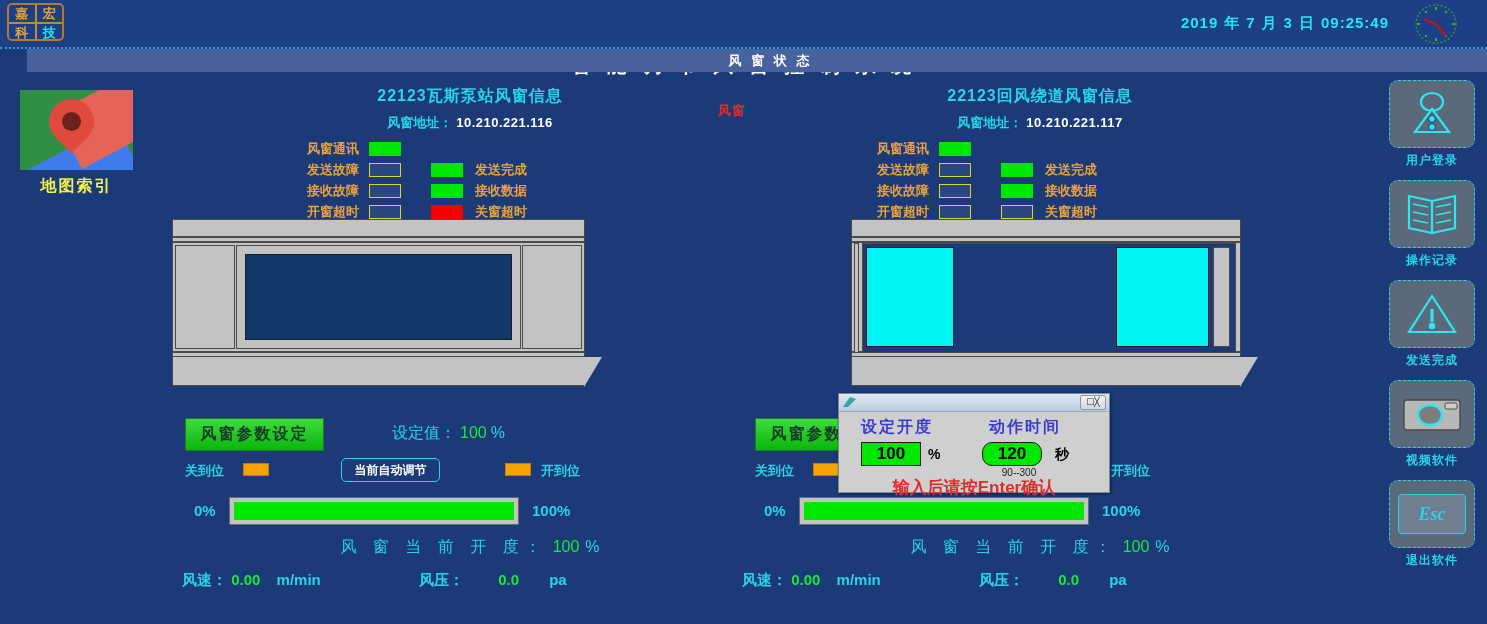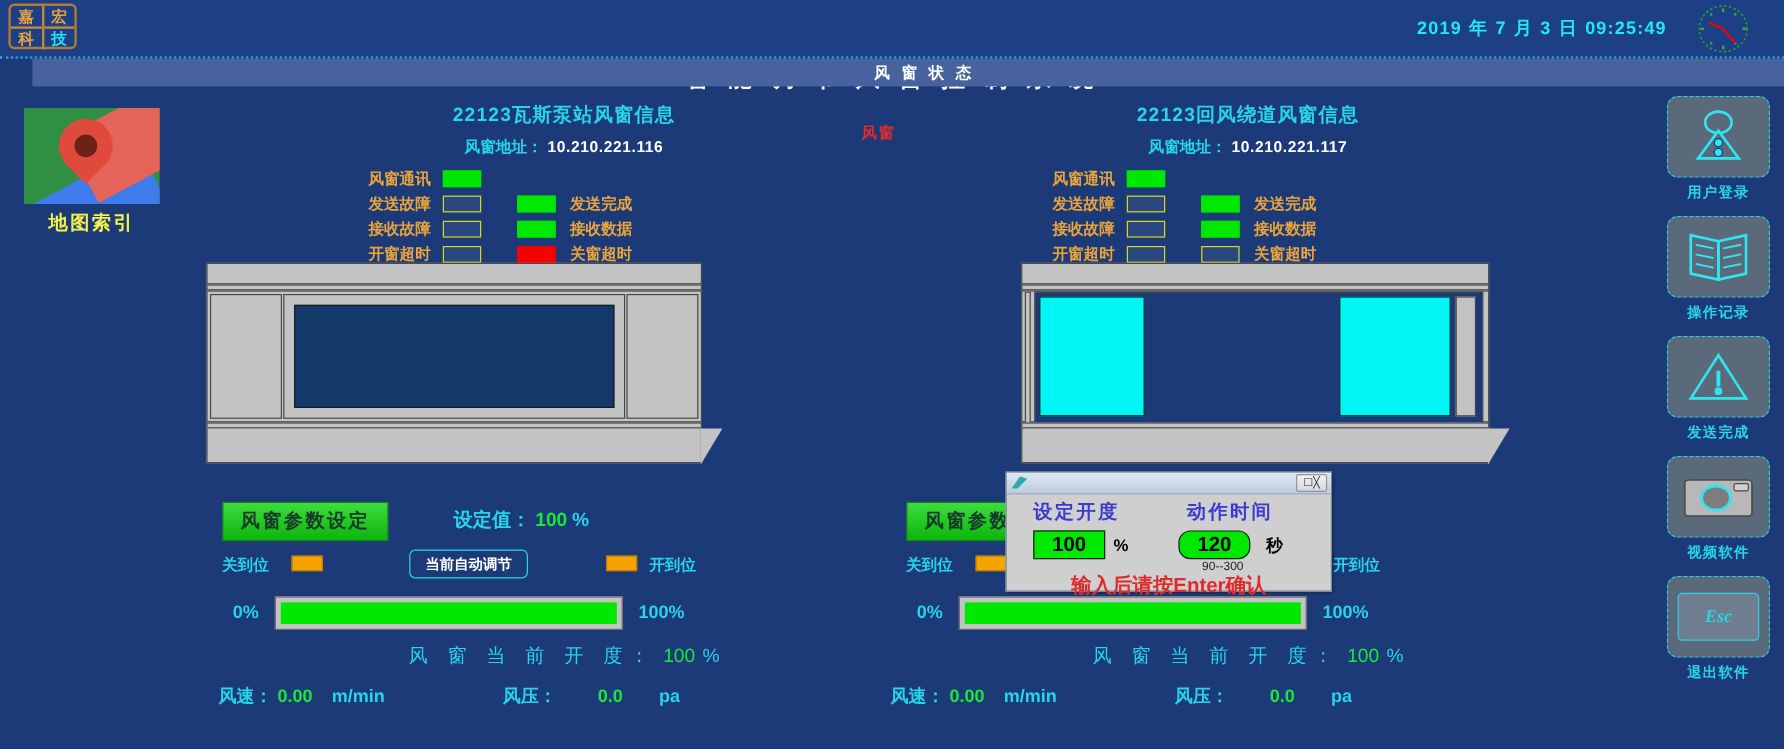--- a/index.html
+++ b/index.html
@@ -185,22 +185,22 @@
 
   .setbtn{
     position:absolute;left:25px;top:8px;width:137px;height:31px;
     background:linear-gradient(#3ddc3d,#0cb50c);
     border:1px solid #1d7d1d;
     color:#173b2a;font-size:16px;font-weight:bold;letter-spacing:2px;
     display:flex;align-items:center;justify-content:center;
     cursor:pointer;
   }
   .setval{
-    position:absolute;left:218px;top:13px;
-    color:#27d4e8;font-size:16px;font-weight:bold;white-space:nowrap;
+    position:absolute;left:232px;top:13px;
+    color:#27d4e8;font-size:16px;font-weight:normal;white-space:nowrap;
   }
   .setval .num{color:#19e83a;margin:0 4px;}
   .setval .pct{color:#27d4e8;}
 
   .posrow{position:absolute;left:0;top:50px;width:620px;height:20px;}
   .poslbl{
     position:absolute;color:#27d4e8;font-size:13px;font-weight:bold;
     white-space:nowrap;
   }
   .posled{
@@ -299,21 +299,21 @@
   }
   .sb-lbl{
     margin-top:4px;color:#27d4e8;font-size:12px;font-weight:bold;
     letter-spacing:1px;
   }
   .esc-inner{
     width:66px;height:38px;background:#6f7f8f;
     border:1px solid #27d4e8;border-radius:4px;
     display:flex;align-items:center;justify-content:center;
     color:#27d4e8;font-family:"Liberation Serif","DejaVu Serif",serif;
-    font-style:italic;font-weight:bold;font-size:15px;
+    font-style:italic;font-weight:bold;font-size:18px;
   }
 </style>
 </head>
 <body>
 
 <div id="topbar">
 
   <div id="logo">
     <div class="lrow">
       <div class="lcell lc-orange">嘉</div>

